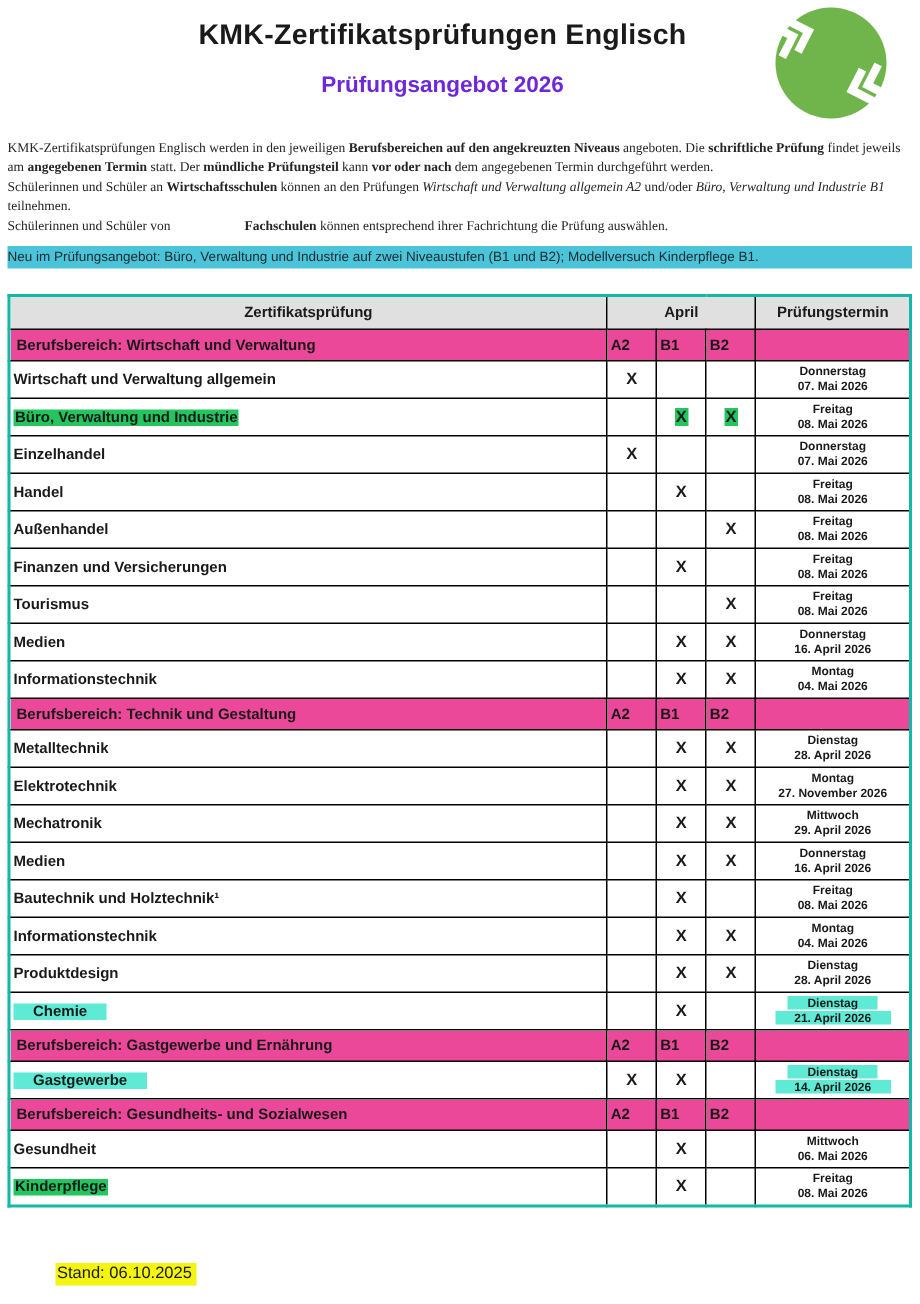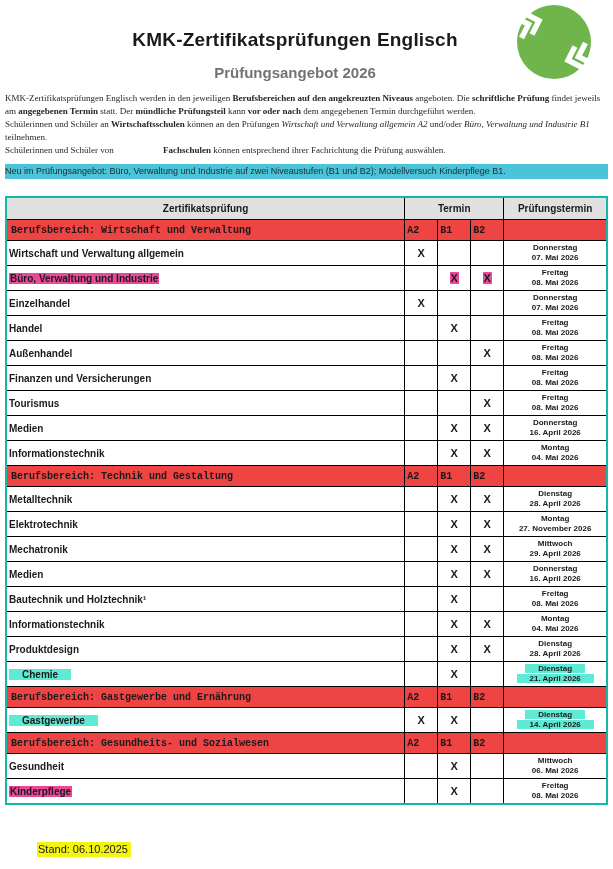--- a/index.html
+++ b/index.html
@@ -2,50 +2,50 @@
 <html><head>
 <meta charset="utf-8">
 <style>
   html,body { margin:0; padding:0; background:#fff; }
   .page {
     position:relative; width:613px; height:869px; background:#fff;
     font-family:"Liberation Sans", sans-serif; color:#222; overflow:hidden;
   }
   
   .header { position:relative; height:86px; }
-  .titles { position:absolute; left:0; top:0; width:590px; text-align:center;margin-top:16px; }
+  .titles { position:absolute; left:0; top:0; width:590px; text-align:center; }
   .title { font-size:19px; font-weight:bold; margin-top:13px; color:#1a1a1a; letter-spacing:0.2px; }
-  .subtitle { font-size:15px; font-weight:bold; margin-top:13px; color:#737373; }
+  .subtitle { font-size:15px; font-weight:bold; margin-top:13px; color:#6d28d9; }
   .logo { position:absolute; left:505px; top:2px; width:95px; height:80px; }
   
   .intro { margin:6px 5px 0 5px; font-size:9px; line-height:13px; color:#262626; }
   .intro p { margin:0;font-family:Liberation Serif, serif; }
   .neu-line {
     margin:7px 0 0 5px; width:603px; font-size:9px; line-height:14px;
     background:#4bc3d9; color:#1e2a2e; padding:0 0 1px 0;
   }
   
   table.exams {
     border-collapse:collapse; table-layout:fixed;
     margin:17px 0 0 5px; width:603px;
     border:2px solid #14b8a6;
   }
   table.exams td {
     border:1.5px solid #000; padding:0 2px; overflow:hidden;
     vertical-align:middle; color:#1a1a1a;
   }
   tr.head-row td { background:#e0e0e0; height:21px; font-weight:bold; font-size:10px; text-align:center; }
-  tr.section-row td { background:#ef4444; height:20px;font-family:Liberation Mono, monospace; }
+  tr.section-row td { background:#ec4899; height:20px; }
   tr.section-row td.label-cell { font-weight:bold; font-size:10px; text-align:left; padding-left:4px; }
   tr.section-row td.niv-cell { font-weight:bold; font-size:10px; text-align:left; }
   tr.exam-row td { height:24px; }
   td.label-cell { font-weight:bold; font-size:10px; padding-left:4px; }
   td.niv-cell { text-align:center; font-weight:bold; font-size:11px; }
   td.date-cell { text-align:center; font-weight:bold; font-size:8px; line-height:10px; }
-  .hl-cyan { background:#ec4899; padding:0 1px; }
+  .hl-cyan { background:#22c55e; padding:0 1px; }
   .hl-yellow { background:#5eead4; padding:0 13px; }
   
   .footer { position:absolute; left:5px; top:843px; font-size:11px; color:#1a1a1a;margin-left:32px; }
   .footer span { background:#f4f411; padding:1px 3px 2px 1px; }
 </style>
 </head>
 <body>
 
 <div class="page">
 
@@ -83,21 +83,21 @@
     <colgroup>
       <col style="width:398px">
       <col style="width:33px">
       <col style="width:33px">
       <col style="width:33px">
       <col style="width:103px">
     </colgroup>
     <thead>
       <tr class="head-row">
         <td>Zertifikatsprüfung</td>
-        <td colspan="3">Termin</td>
+        <td colspan="3">April</td>
         <td>Prüfungstermin</td>
       </tr>
     </thead>
     <tbody>
         <tr class="section-row">
           <td class="label-cell">Berufsbereich: Wirtschaft und Verwaltung</td>
           <td class="niv-cell">A2</td>
           <td class="niv-cell">B1</td>
           <td class="niv-cell">B2</td>
           <td class="date-cell"></td>

